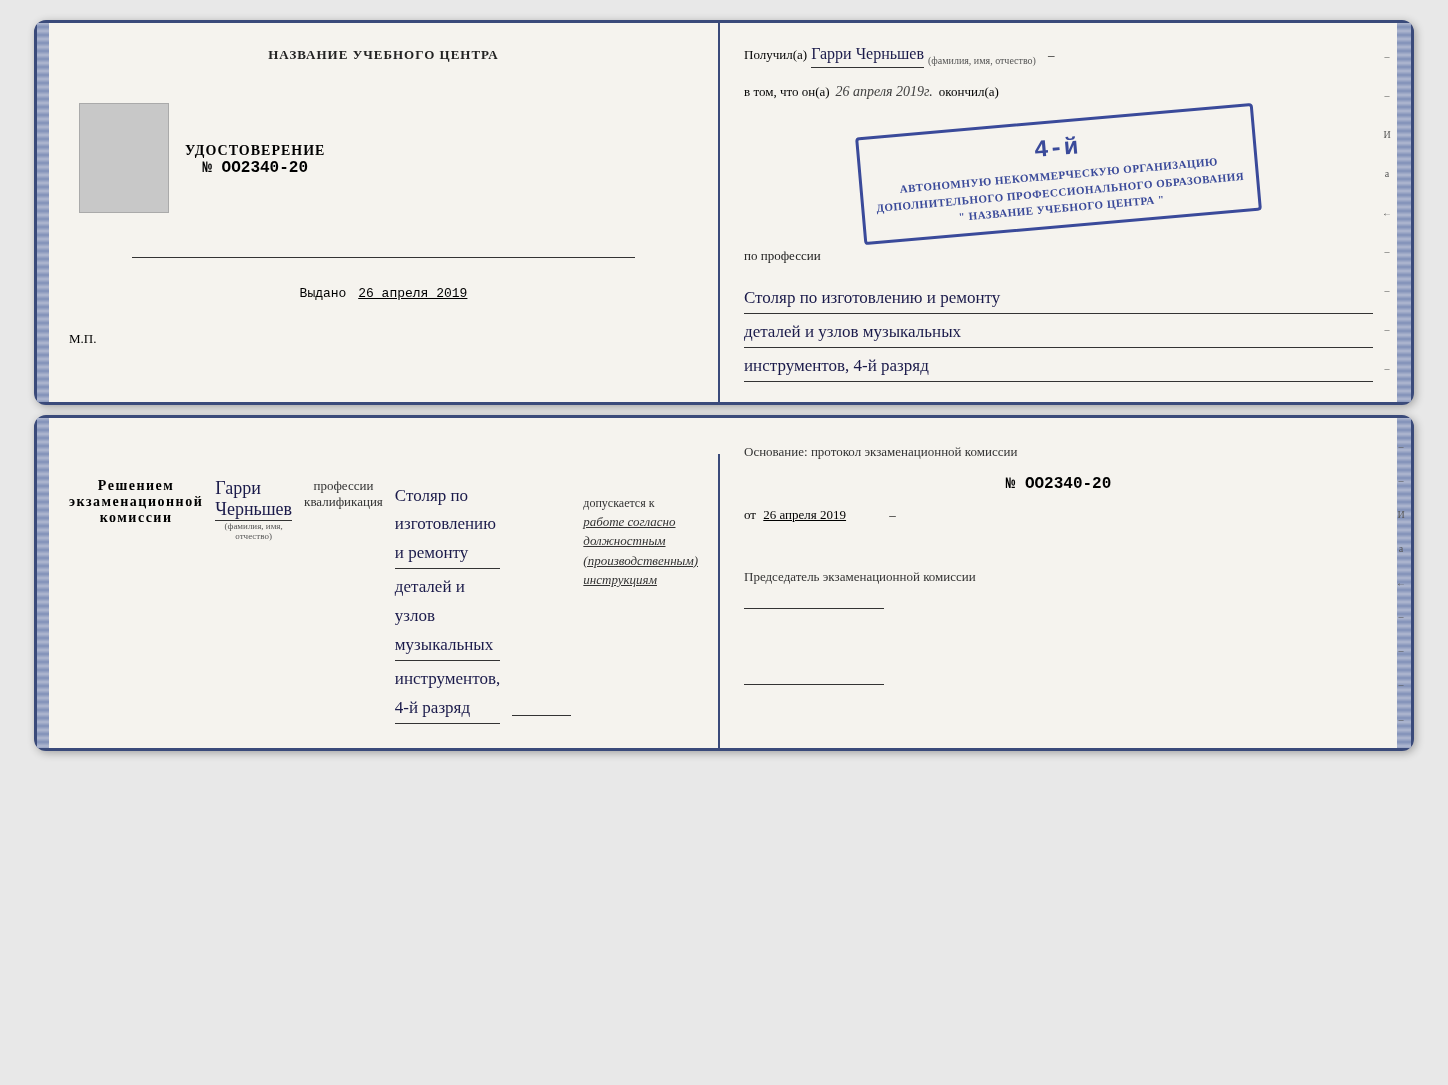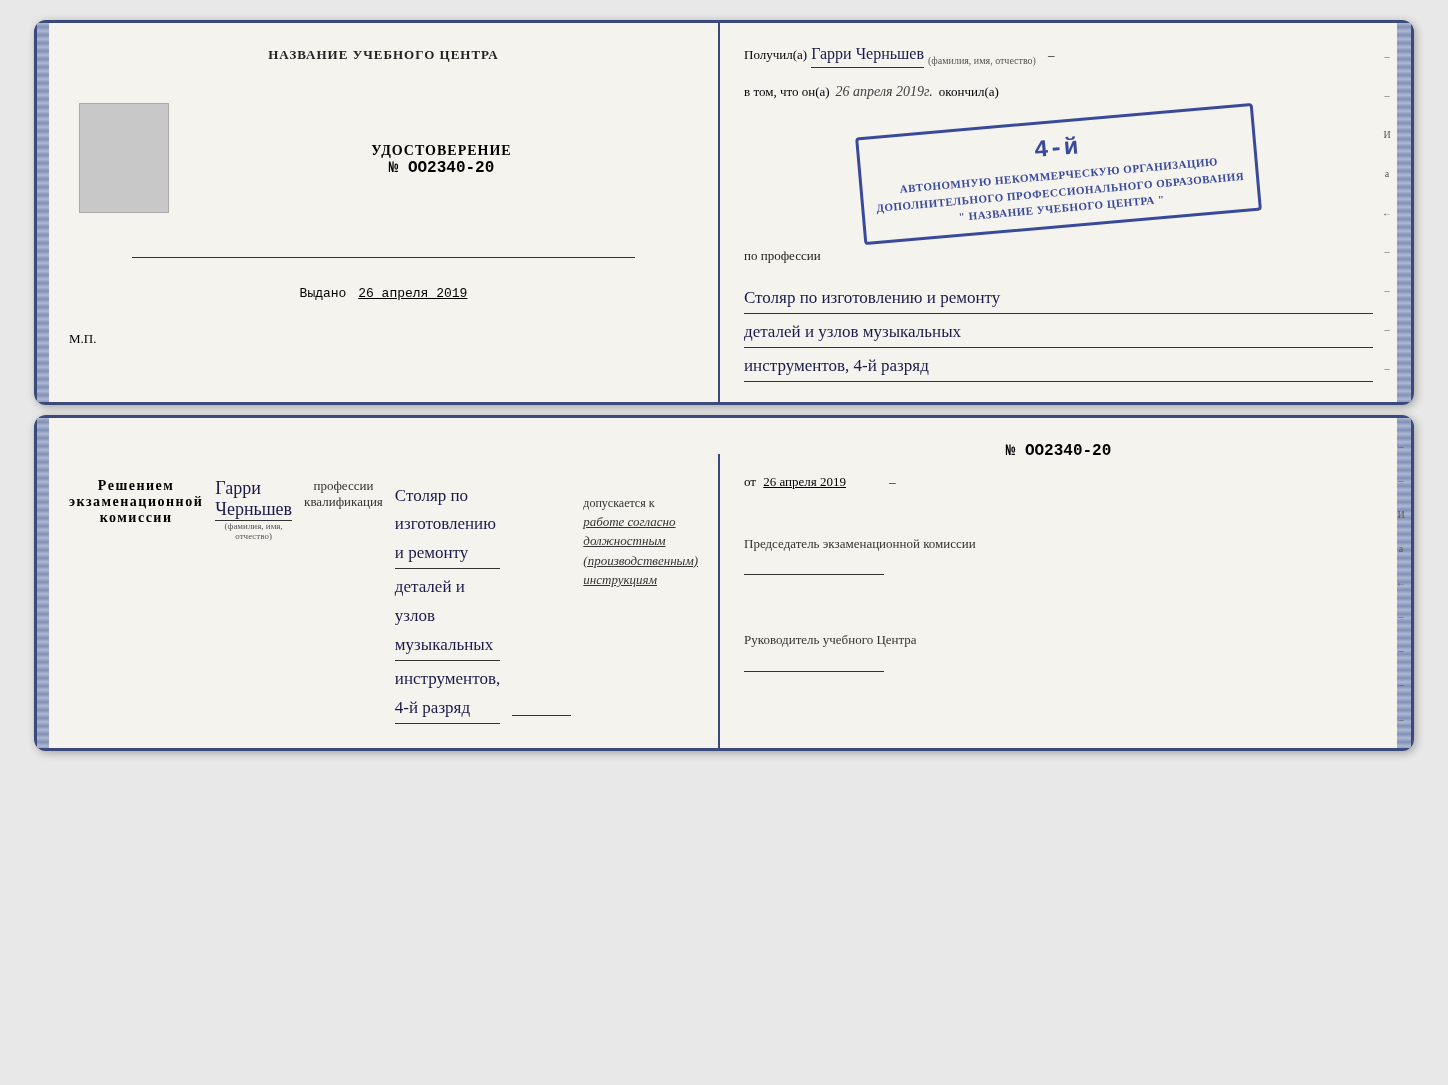--- a/index.html
+++ b/index.html
@@ -325,21 +325,21 @@
 <div class="document-container">
 
   <div class="booklet">
     <div class="booklet-spine"></div>
 
     <div class="booklet-left">
       <div class="center-title">НАЗВАНИЕ УЧЕБНОГО ЦЕНТРА</div>
 
       <div style="display:flex; width:100%; align-items:flex-start; gap:16px; margin-top: 10px;">
         <div class="photo-placeholder"></div>
-        <div style="flex:1; display:flex; flex-direction:column; align-items:center; justify-content:center; gap:8px; margin-top:30px;">
+        <div style="flex:1; display:flex; flex-direction:column; align-items:flex-start; justify-content:center; gap:8px; margin-top:30px;">
           <div class="udost-block">
             <div class="udost-title">УДОСТОВЕРЕНИЕ</div>
             <div class="udost-number">№ OO2340-20</div>
           </div>
         </div>
       </div>
 
       <div style="width:80%; border-bottom: 1px solid #333; margin: 24px auto 8px;"></div>
 
       <div class="vydano-line">
@@ -425,40 +425,40 @@
 
       <div class="dopuskaetsya-text">
         <span>допускается к</span>
         <span class="dopuskaetsya-italic">работе согласно должностным (производственным) инструкциям</span>
       </div>
 
     </div>
 
     <div class="booklet-bottom-right">
 
+      <div class="osnov-title">Основание: протокол экзаменационной комиссии</div>
 
       <div class="protocol-number">№ OO2340-20</div>
 
       <div class="ot-date">
         <span>от</span>
         <span style="text-decoration:underline; margin-left:4px;">26 апреля 2019</span>
         <span style="margin-left: 40px;">–</span>
       </div>
 
       <div style="height: 16px;"></div>
 
       <div class="podpis-block">
         <div>Председатель экзаменационной комиссии</div>
         <div class="line-underline"></div>
       </div>
 
       <div style="height: 20px;"></div>
 
       <div class="podpis-block">
-        <div>Руководитель учебного Центра</div>
         <div class="line-underline"></div>
       </div>
 
       <div class="right-edge-marks">
         <span>–</span>
         <span>–</span>
         <span>И</span>
         <span>а</span>
         <span>←</span>
         <span>–</span>

